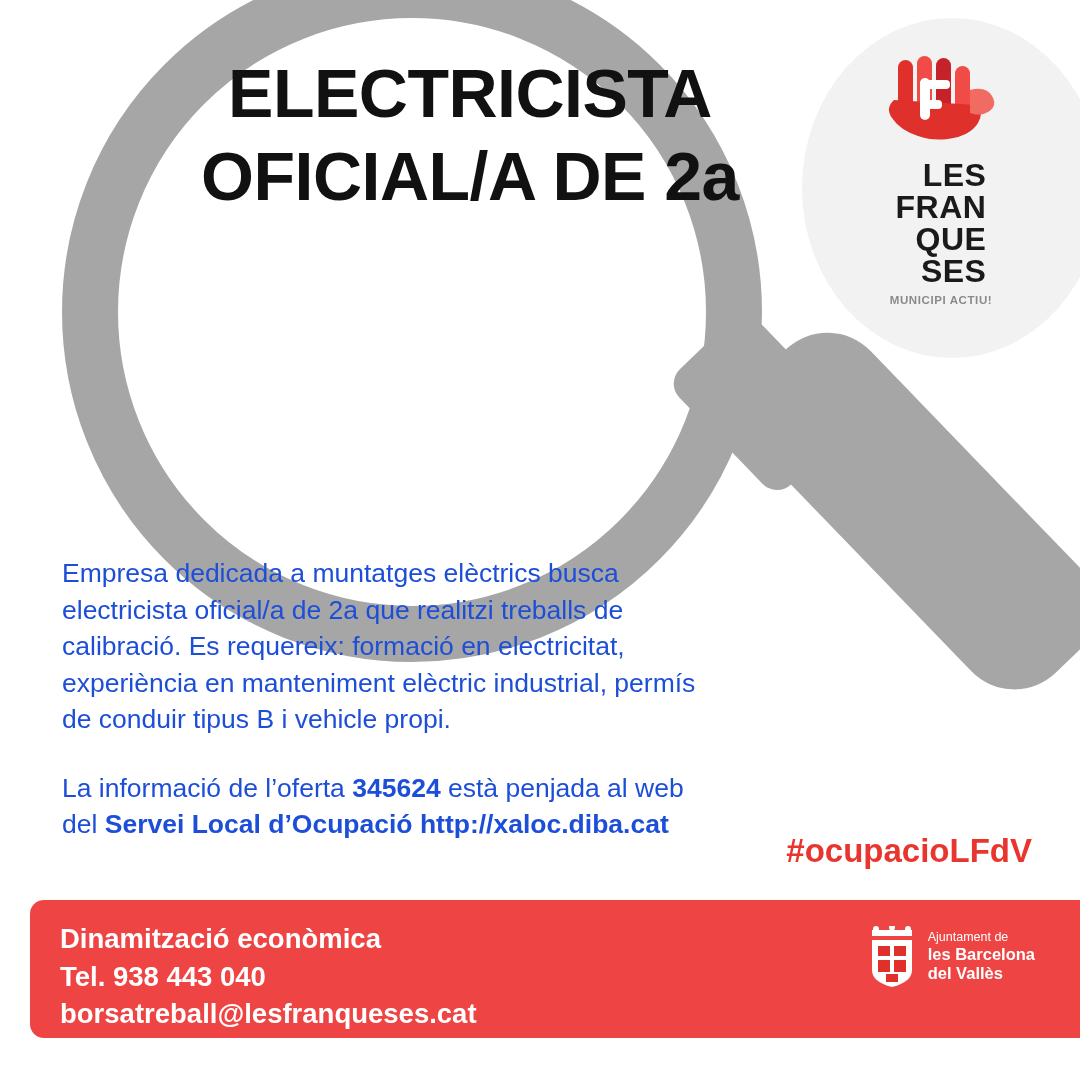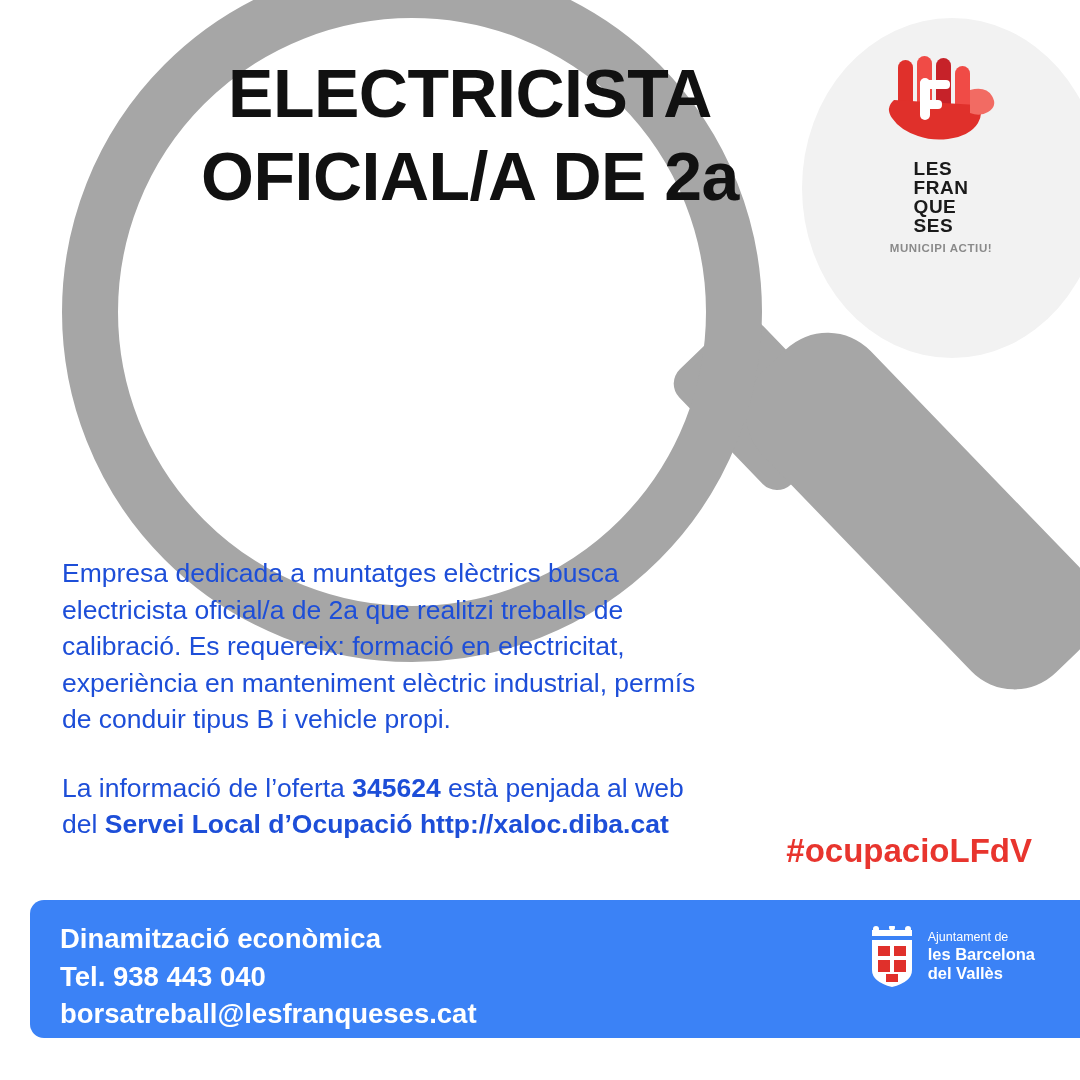--- a/index.html
+++ b/index.html
@@ -91,26 +91,26 @@
   }
   .brand-mark {
     position: relative;
     width: 120px;
     height: 95px;
     margin-left: -16px;
   }
   .brand-word {
     margin-left: -22px;
     margin-top: 8px;
-    font-size: 19px;
+    font-size: 32px;
     font-weight: bold;
     line-height: 1.0;
     color: #1a1a1a;
     letter-spacing: 0.5px;
-    text-align: left;
+    text-align: right;
   }
   .brand-word span { display: block; }
   .brand-tag {
     margin-left: -22px;
     margin-top: 7px;
     font-size: 11.5px;
     font-weight: bold;
     color: #8a8a8a;
     letter-spacing: 0.6px;
     text-align: left;
@@ -142,21 +142,21 @@
     z-index: 6;
   }
 
   
   .footer {
     position: absolute;
     left: 30px;
     right: 0;
     bottom: 42px;
     height: 138px;
-    background: #3b82f6;
+    background: #ef4444;
     border-top-left-radius: 14px;
     border-bottom-left-radius: 14px;
     z-index: 7;
   }
   .footer-contact {
     position: absolute;
     left: 30px;
     top: 20px;
     color: #ffffff;
     font-size: 27.5px;

